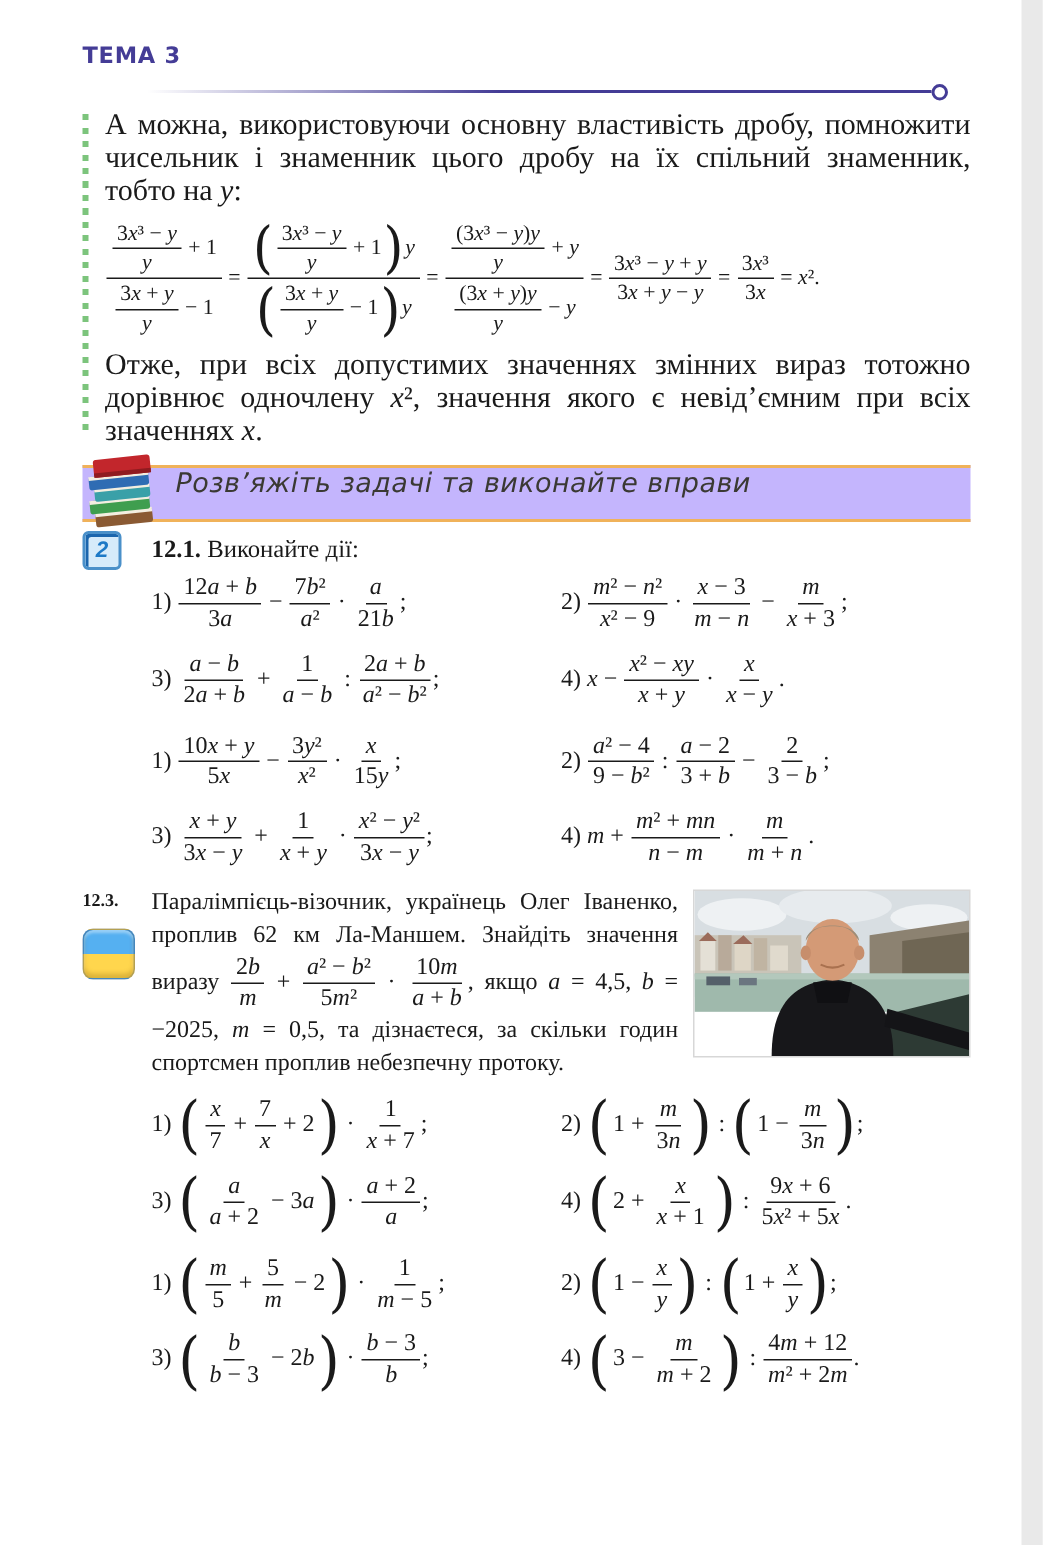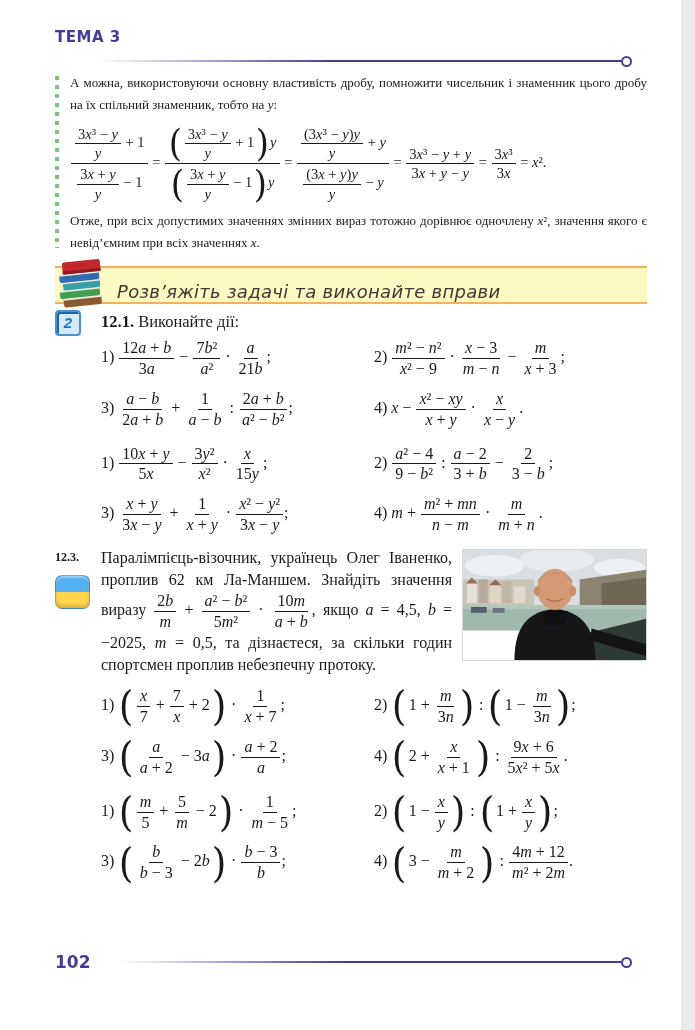--- a/index.html
+++ b/index.html
@@ -13,35 +13,35 @@
         border-radius:50%;background:#fff;}
   .top-rule{top:60px;left:98px;right:60px;}
   .bottom-rule{bottom:0;top:auto;position:relative;flex:1;margin-left:28px;}
   .footer{position:absolute;left:55px;right:60px;bottom:58px;display:flex;align-items:center;}
   .page-number{font-family:"DejaVu Sans","Liberation Sans",sans-serif;font-weight:bold;font-size:17px;color:#443c96;}
   
   .content{position:absolute;top:72px;left:55px;width:592px;}
   .intro{position:relative;padding-left:15px;}
   .intro:before{content:'';position:absolute;left:0;top:4px;bottom:6px;width:4px;
         background:repeating-linear-gradient(to bottom,#7cc47c 0 4px,transparent 4px 9px);}
-  .para{margin:0;font-size:13px;line-height:22px;text-align:justify;}
+  .para{margin:0;font-size:20px;line-height:22px;text-align:justify;}
   .display-math{margin:8px 0 6px;font-size:14.5px;line-height:1.1;white-space:nowrap;}
   
   .math{font-family:"Liberation Serif","DejaVu Serif",serif;}
   .math i{font-style:italic;}
   .frac{display:inline-flex;flex-direction:column;align-items:center;vertical-align:middle;
         text-align:left;margin:0 1px;}
   .frac>.num,.frac>.den{display:block;padding:1px 3px;line-height:1.12;white-space:nowrap;}
   .frac>.num{border-bottom:1.2px solid #1a1a1a;}
   .pgroup{display:inline-flex;align-items:center;vertical-align:middle;}
   .pgroup>.paren{line-height:.72;font-weight:400;font-family:"DejaVu Serif",serif;transform:scaleX(.9);}
   .pgroup>.pcontent{display:inline-block;padding:0 1px;}
   
-  .banner{position:relative;margin:12px 0 2px;height:34px;background:#fef9c3;
-        border-top:2px solid #f0b25a;border-bottom:2px solid #f0b25a;display:flex;align-items:flex-end;}
+  .banner{position:relative;margin:12px 0 2px;height:34px;background:#c4b5fd;
+        border-top:2px solid #f0b25a;border-bottom:2px solid #f0b25a;display:flex;align-items:flex-start;}
   .banner-text{margin-left:62px;font-family:"DejaVu Sans","Liberation Sans",sans-serif;font-style:italic;
         font-size:18px;color:#3a3933;letter-spacing:.3px;}
   .books-icon{position:absolute;left:-3px;top:-12px;}
   
   .exercise{margin-top:6px;}
   .ex-head{position:relative;margin:8px 0 2px;font-size:16.5px;}
   .ex-num{font-weight:bold;}
   .ex-num.accent{color:#19a7e8;}
   .ex-head.with-badge .ex-num{margin-left:46px;}
   .badge{position:absolute;left:0;top:-2px;width:22px;height:22px;background:#d6ebfa;
@@ -383,20 +383,14 @@
               <span class="paren" style="font-size: 41.82px;">)</span>
             </span> : <span class="frac">
               <span class="num">4<i>m</i> + 12</span>
               <span class="den"><i>m</i>² + 2<i>m</i></span>
             </span>.</div>
       </div>
     </section>
 
   </div>
 
-  <div class="footer">
-    <span class="page-number">102</span>
-    <div class="rule bottom-rule">
-        <span class="ring"></span>
-      </div>
-  </div>
 
 </div>
 
 </body></html>

